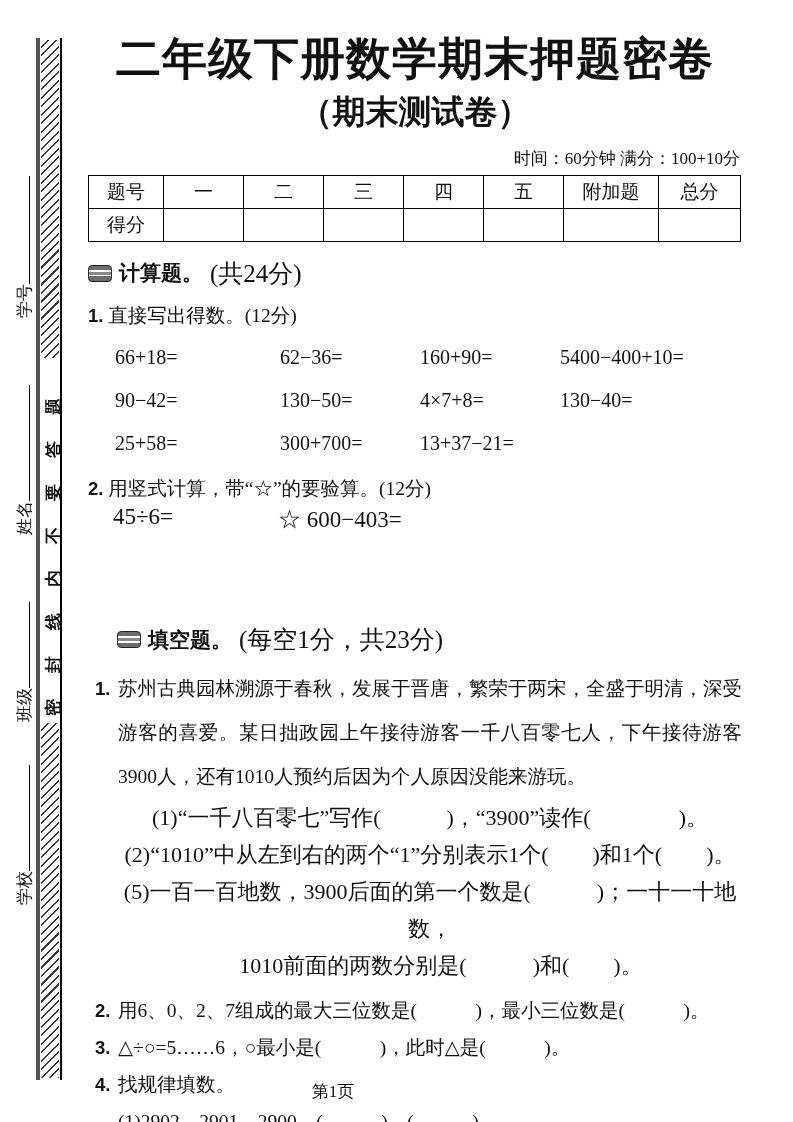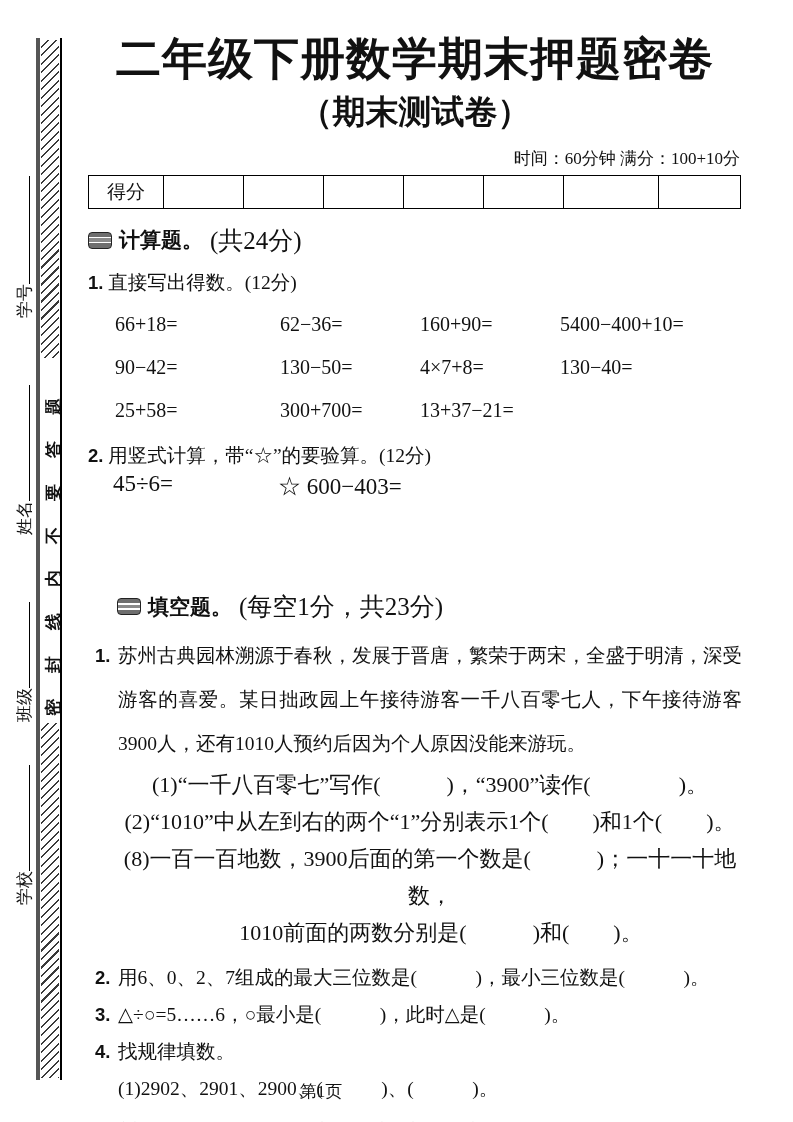--- a/index.html
+++ b/index.html
@@ -46,21 +46,21 @@
   .expr-grid{display:grid;grid-template-columns:165px 140px 140px auto;row-gap:20px;
     padding-left:27px;margin-top:17px;font-size:20px;}
   .vert-row{display:grid;grid-template-columns:165px 184px auto;padding-left:25px;margin-top:2px;font-size:23px;}
   .para{position:relative;padding-left:30px;margin-top:11px;font-size:19.5px;line-height:44px;text-align:justify;}
   .para .num{position:absolute;left:7px;top:0;font-weight:bold;font-family:"Liberation Sans","DejaVu Sans",sans-serif;font-size:18.5px;}
   .sub{padding-left:30px;font-size:22px;line-height:37px;text-align:center;}
   .sub.cont{padding-left:52px;}
   .qrow{position:relative;padding-left:30px;font-size:19.5px;line-height:34px;margin-top:3px;}
   .qrow .num{position:absolute;left:7px;top:0;font-weight:bold;font-family:"Liberation Sans","DejaVu Sans",sans-serif;font-size:18.5px;}
   .q4sub{padding-left:30px;font-size:19.5px;line-height:40px;}
-  .footer{position:absolute;left:4px;top:1080px;width:634px;text-align:center;font-size:17px;}
+  .footer{position:absolute;left:16px;top:1080px;width:634px;text-align:center;font-size:17px;}
 </style>
 </head>
 <body>
 
 <div class="sidebar">
   <div class="side-field" id="field-0"><span>学号</span><span class="uline"></span></div>
   <div class="side-field" id="field-1"><span>姓名</span><span class="uline"></span></div>
   <div class="side-field" id="field-2"><span>班级</span><span class="uline"></span></div>
   <div class="side-field" id="field-3"><span>学校</span><span class="uline"></span></div>
   <div class="seal-line-left"></div>
@@ -80,20 +80,30 @@
       <col style="width:75px">
         <col style="width:80px">
         <col style="width:80px">
         <col style="width:80px">
       <col style="width:80px">
         <col style="width:80px">
         <col style="width:95px">
         <col style="width:82px">
     </colgroup>
     <tbody>
+        <tr>
+      <td>题号</td>
+      <td>一</td>
+      <td>二</td>
+      <td>三</td>
+      <td>四</td>
+      <td>五</td>
+      <td>附加题</td>
+      <td>总分</td>
+    </tr>
     <tr>
       <td>得分</td>
       <td></td>
       <td></td>
       <td></td>
       <td></td>
       <td></td>
       <td></td>
       <td></td>
     </tr>
@@ -140,21 +150,21 @@
     <span class="h">填空题。</span>
     <span class="n">(每空1分，共23分)</span>
   </div>
 
   <div class="para">
     <span class="num">1.</span>
     <span>苏州古典园林溯源于春秋，发展于晋唐，繁荣于两宋，全盛于明清，深受游客的喜爱。某日拙政园上午接待游客一千八百零七人，下午接待游客3900人，还有1010人预约后因为个人原因没能来游玩。</span>
   </div>
   <div class="sub">(1)“一千八百零七”写作(　　　)，“3900”读作(　　　　)。</div>
   <div class="sub">(2)“1010”中从左到右的两个“1”分别表示1个(　　)和1个(　　)。</div>
-  <div class="sub">(8)一百一百地数，3900后面的第一个数是(　　　)；一十一十地数，</div>
+  <div class="sub">(5)一百一百地数，3900后面的第一个数是(　　　)；一十一十地数，</div>
   <div class="sub cont">1010前面的两数分别是(　　　)和(　　)。</div>
 
   <div class="qrow" style="margin-top:10px">
     <span class="num">2.</span>
     <span>用6、0、2、7组成的最大三位数是(　　　)，最小三位数是(　　　)。</span>
   </div>
   <div class="qrow">
     <span class="num">3.</span>
     <span>△÷○=5……6，○最小是(　　　)，此时△是(　　　)。</span>
   </div>

